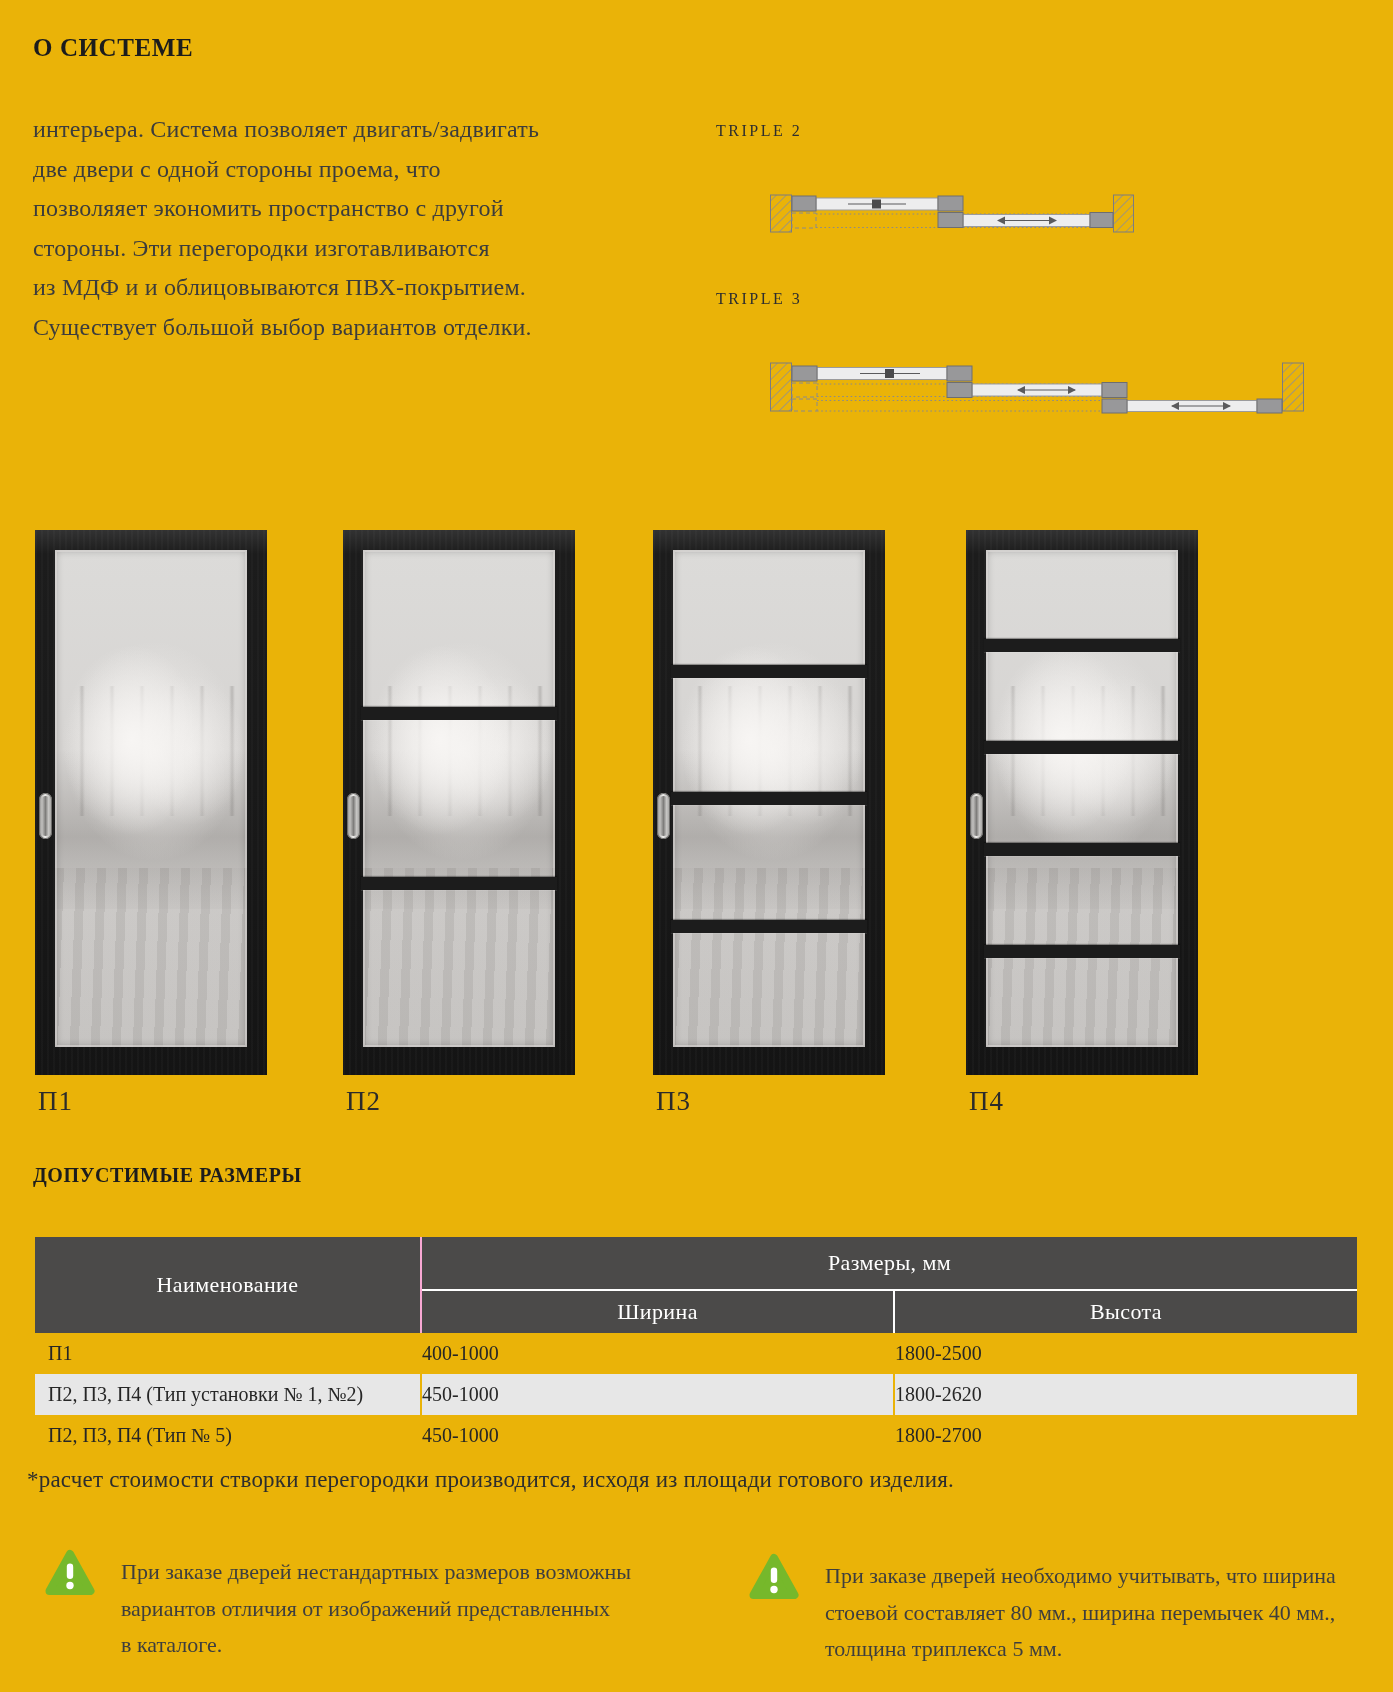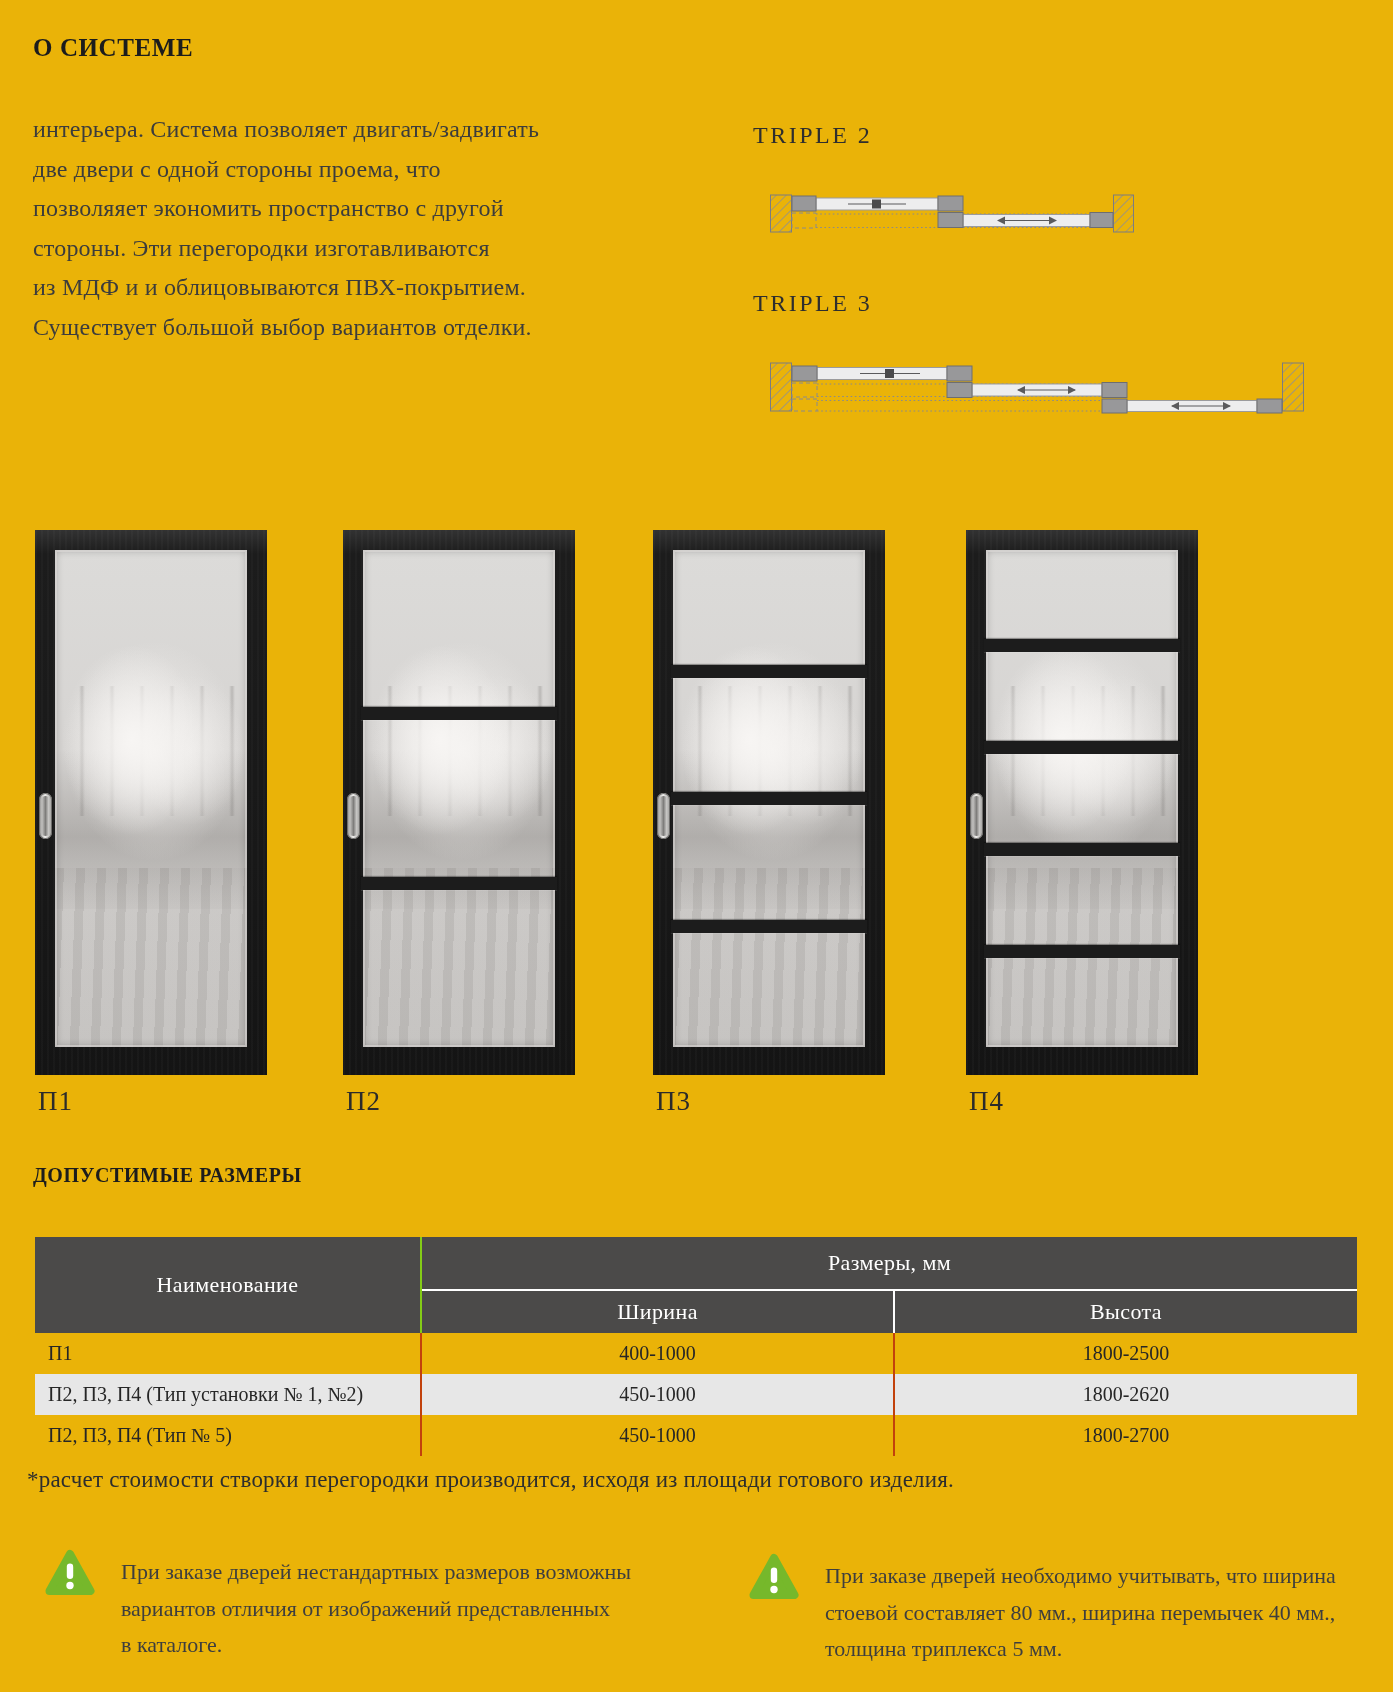--- a/index.html
+++ b/index.html
@@ -16,21 +16,21 @@
   
   .page-title{position:absolute;left:33px;top:34px;font-size:25px;font-weight:bold;
     letter-spacing:.6px;color:#1c1c1c}
   .section-title{position:absolute;left:33px;top:1164px;font-size:20px;font-weight:bold;
     letter-spacing:.6px;color:#1c1c1c}
   
   .about-text{position:absolute;left:33px;top:110px;font-size:24px;line-height:39.5px;
     color:#3c3c3c;letter-spacing:.2px}
   .about-text .line{display:block}
   
-  .diagram-label{position:absolute;left:753px;font-size:24px;letter-spacing:2.5px;color:#2e2e2e}
+  .diagram-label{position:absolute;left:716px;font-size:16px;letter-spacing:2.5px;color:#2e2e2e}
   .dl-t2{top:122px}
   .dl-t3{top:290px}
   .svg-t2{position:absolute;left:770px;top:181px}
   .svg-t3{position:absolute;left:770px;top:360px}
   
   .door-figure{position:absolute;top:530px;width:232px}
   .df-0{left:35px}.df-1{left:343px}.df-2{left:653px}.df-3{left:966px}
   .door{position:relative;width:232px;height:545px;
     background-color:#1d1d1d;
     background-image:
@@ -59,27 +59,27 @@
     background:linear-gradient(90deg,#8e8d8b,#f2f1ef 45%,#9e9d9b);
     box-shadow:inset 0 0 0 1px #6f6e6c}
   .handle::after{content:"";position:absolute;left:3px;right:3px;top:3px;bottom:3px;border-radius:5px;
     background:linear-gradient(90deg,#c2c1bf,#7e7d7b 50%,#d2d1cf)}
   .door-label{position:absolute;top:556px;left:3px;font-size:27px;color:#2b2b2b;letter-spacing:1px}
   
   .size-table{position:absolute;left:35px;top:1237px;width:1322px;border-collapse:collapse;
     table-layout:fixed}
   .size-table th{background:var(--table-header-bg,#4b4a49);color:#fff;font-weight:normal;
     font-size:22px;letter-spacing:.4px;text-align:center;vertical-align:middle}
-  .th-name{border-right:2px solid #84cc16}
+  .th-name{border-right:2px solid #f9a8d4}
   .th-sizes{height:53px;border-bottom:2px solid #fff}
   .tr-sub{height:43px}
   .th-w{border-right:2px solid #fff}
   .size-table td{height:41px;font-size:20px;color:#262626;vertical-align:middle}
   .td-name{text-align:left;padding-left:13px;white-space:nowrap}
-  .td-val{text-align:center;border-left:2px solid #c2410c}
+  .td-val{text-align:left;border-left:2px solid #eab308}
   .row-alt{background:var(--row-alt-bg,#e7e7e7)}
   
   .footnote{position:absolute;left:27px;top:1467px;font-size:23px;color:#2d2d2d;letter-spacing:.2px}
   
   .note{position:absolute;display:flex;align-items:flex-start}
   .note-left{left:45px;top:1548px;width:640px}
   .note-right{left:749px;top:1552px;width:644px}
   .warn-icon{flex:0 0 auto;color:var(--accent-green,#76b82b)}
   .note-text{margin-left:26px;font-size:22px;line-height:36.5px;color:#3e3e3e;padding-top:6px}
   .note-text .line{display:block}

